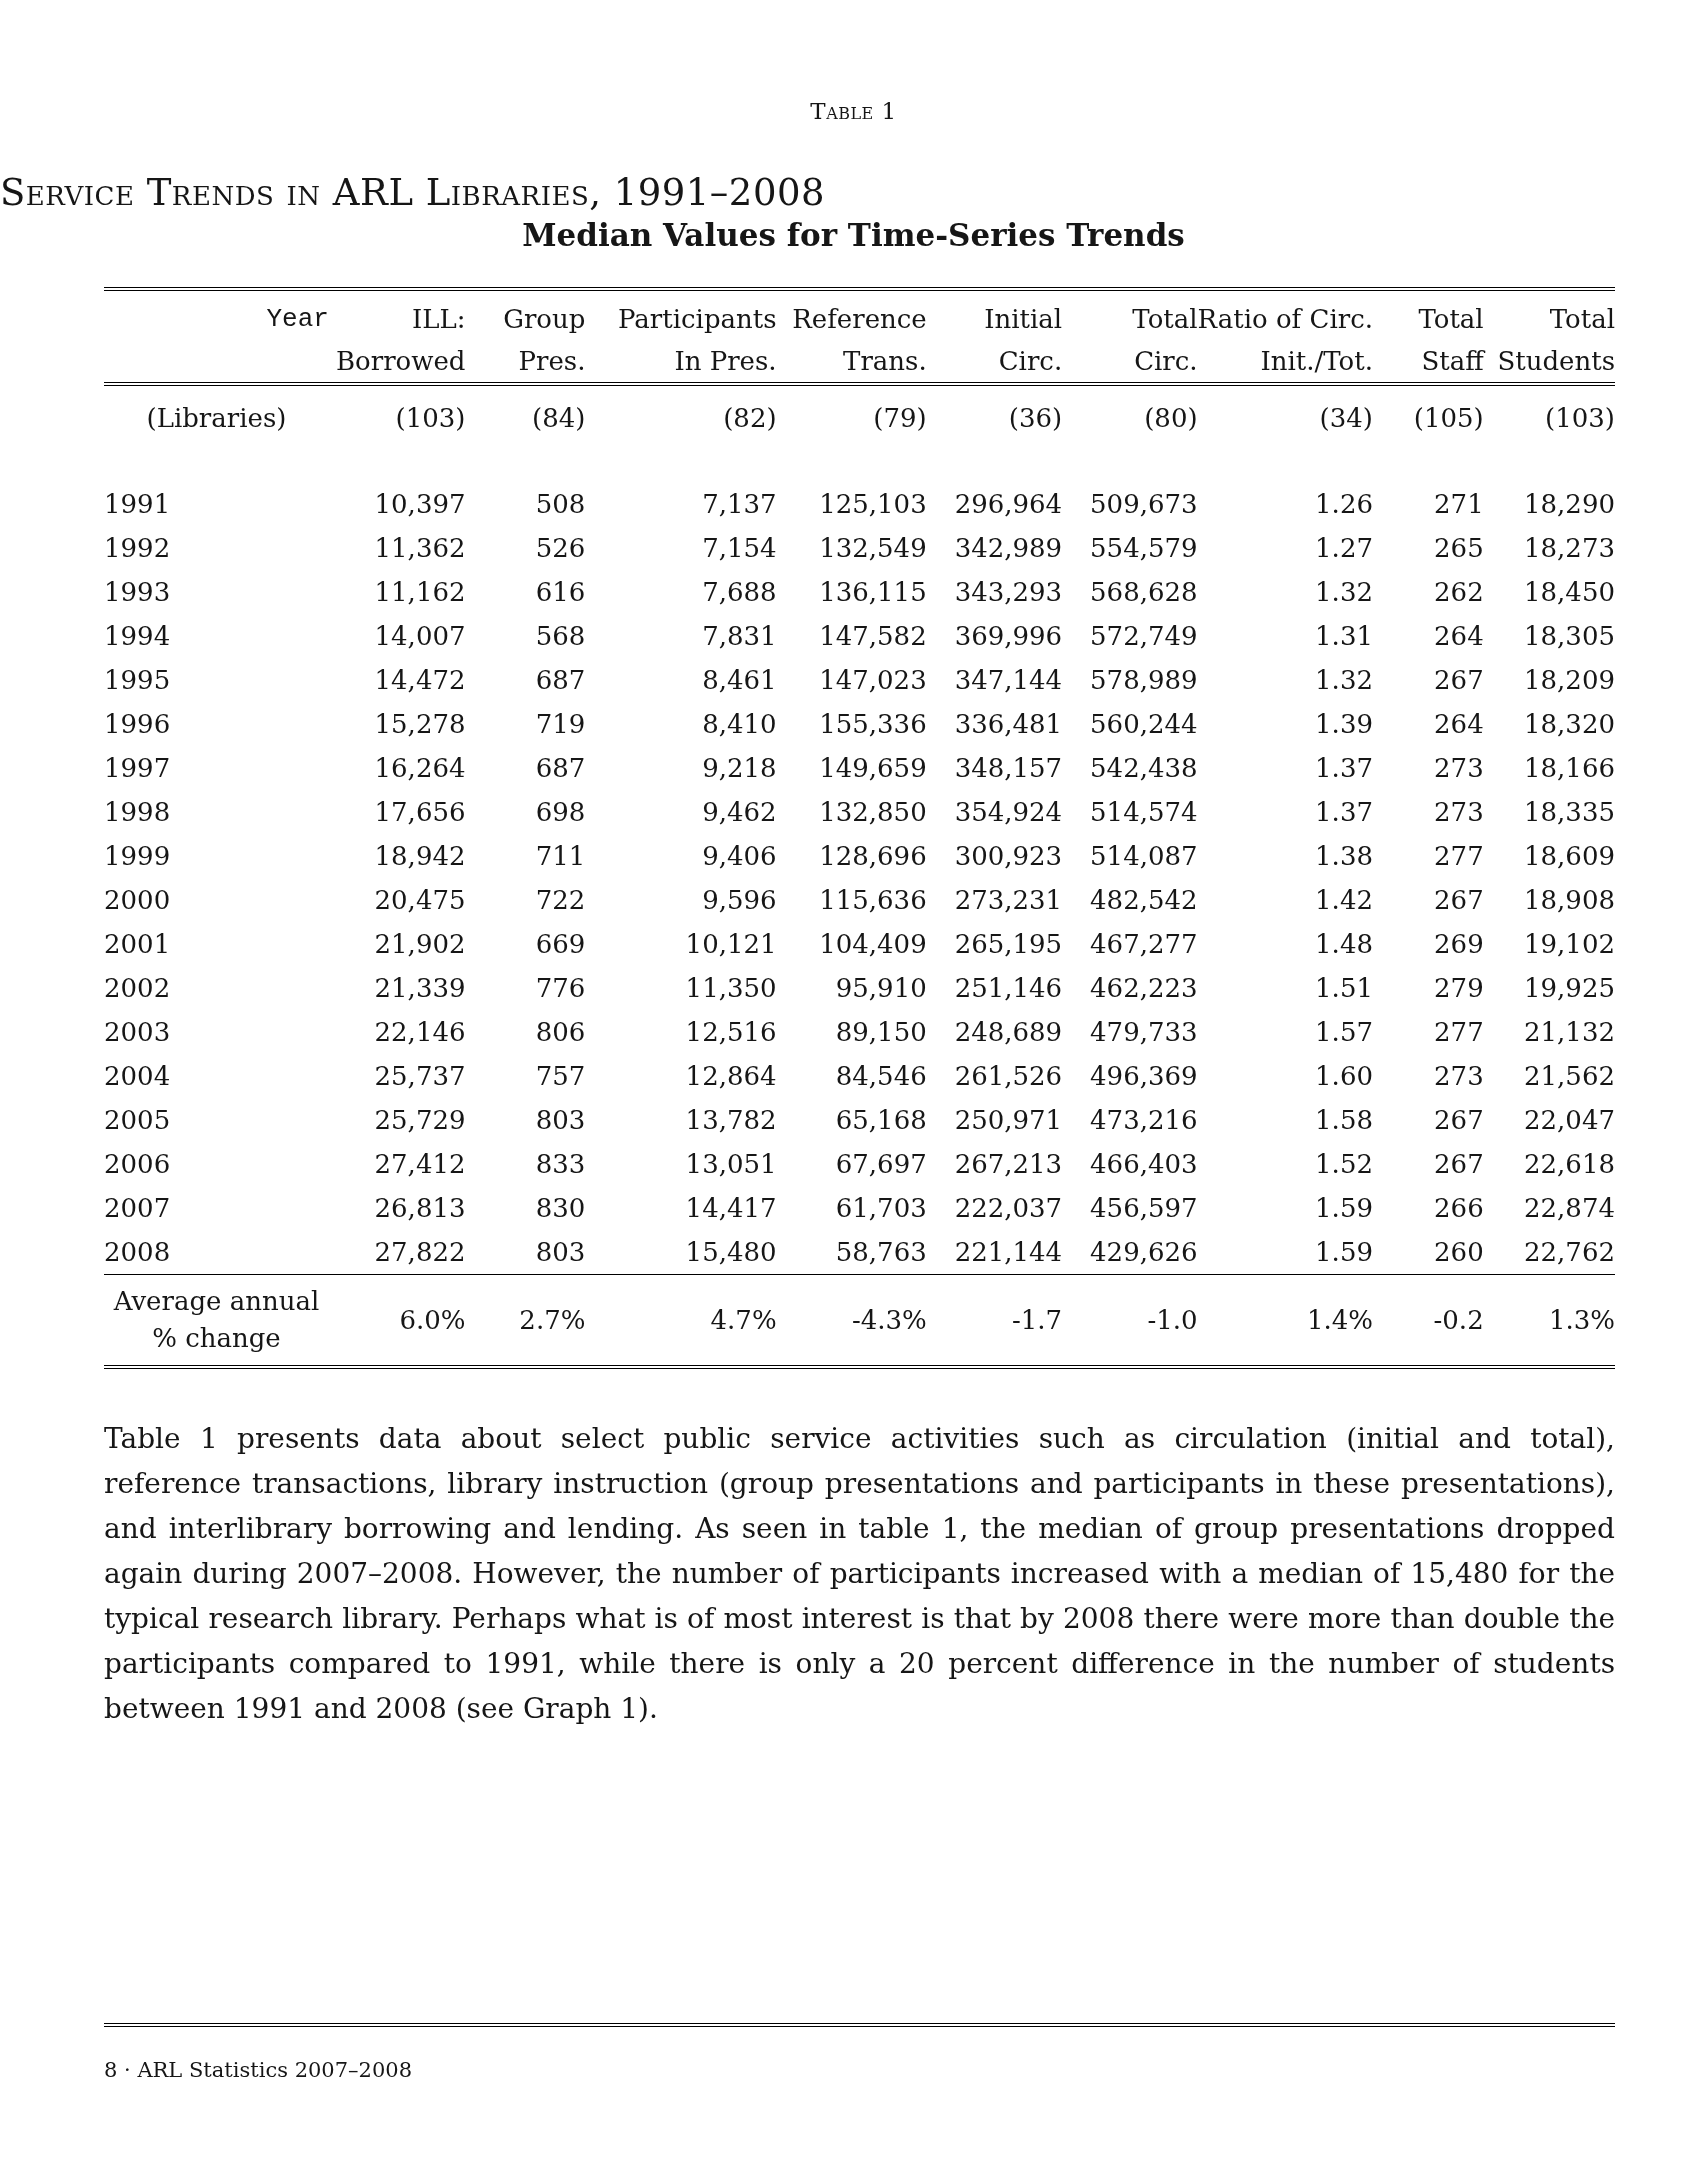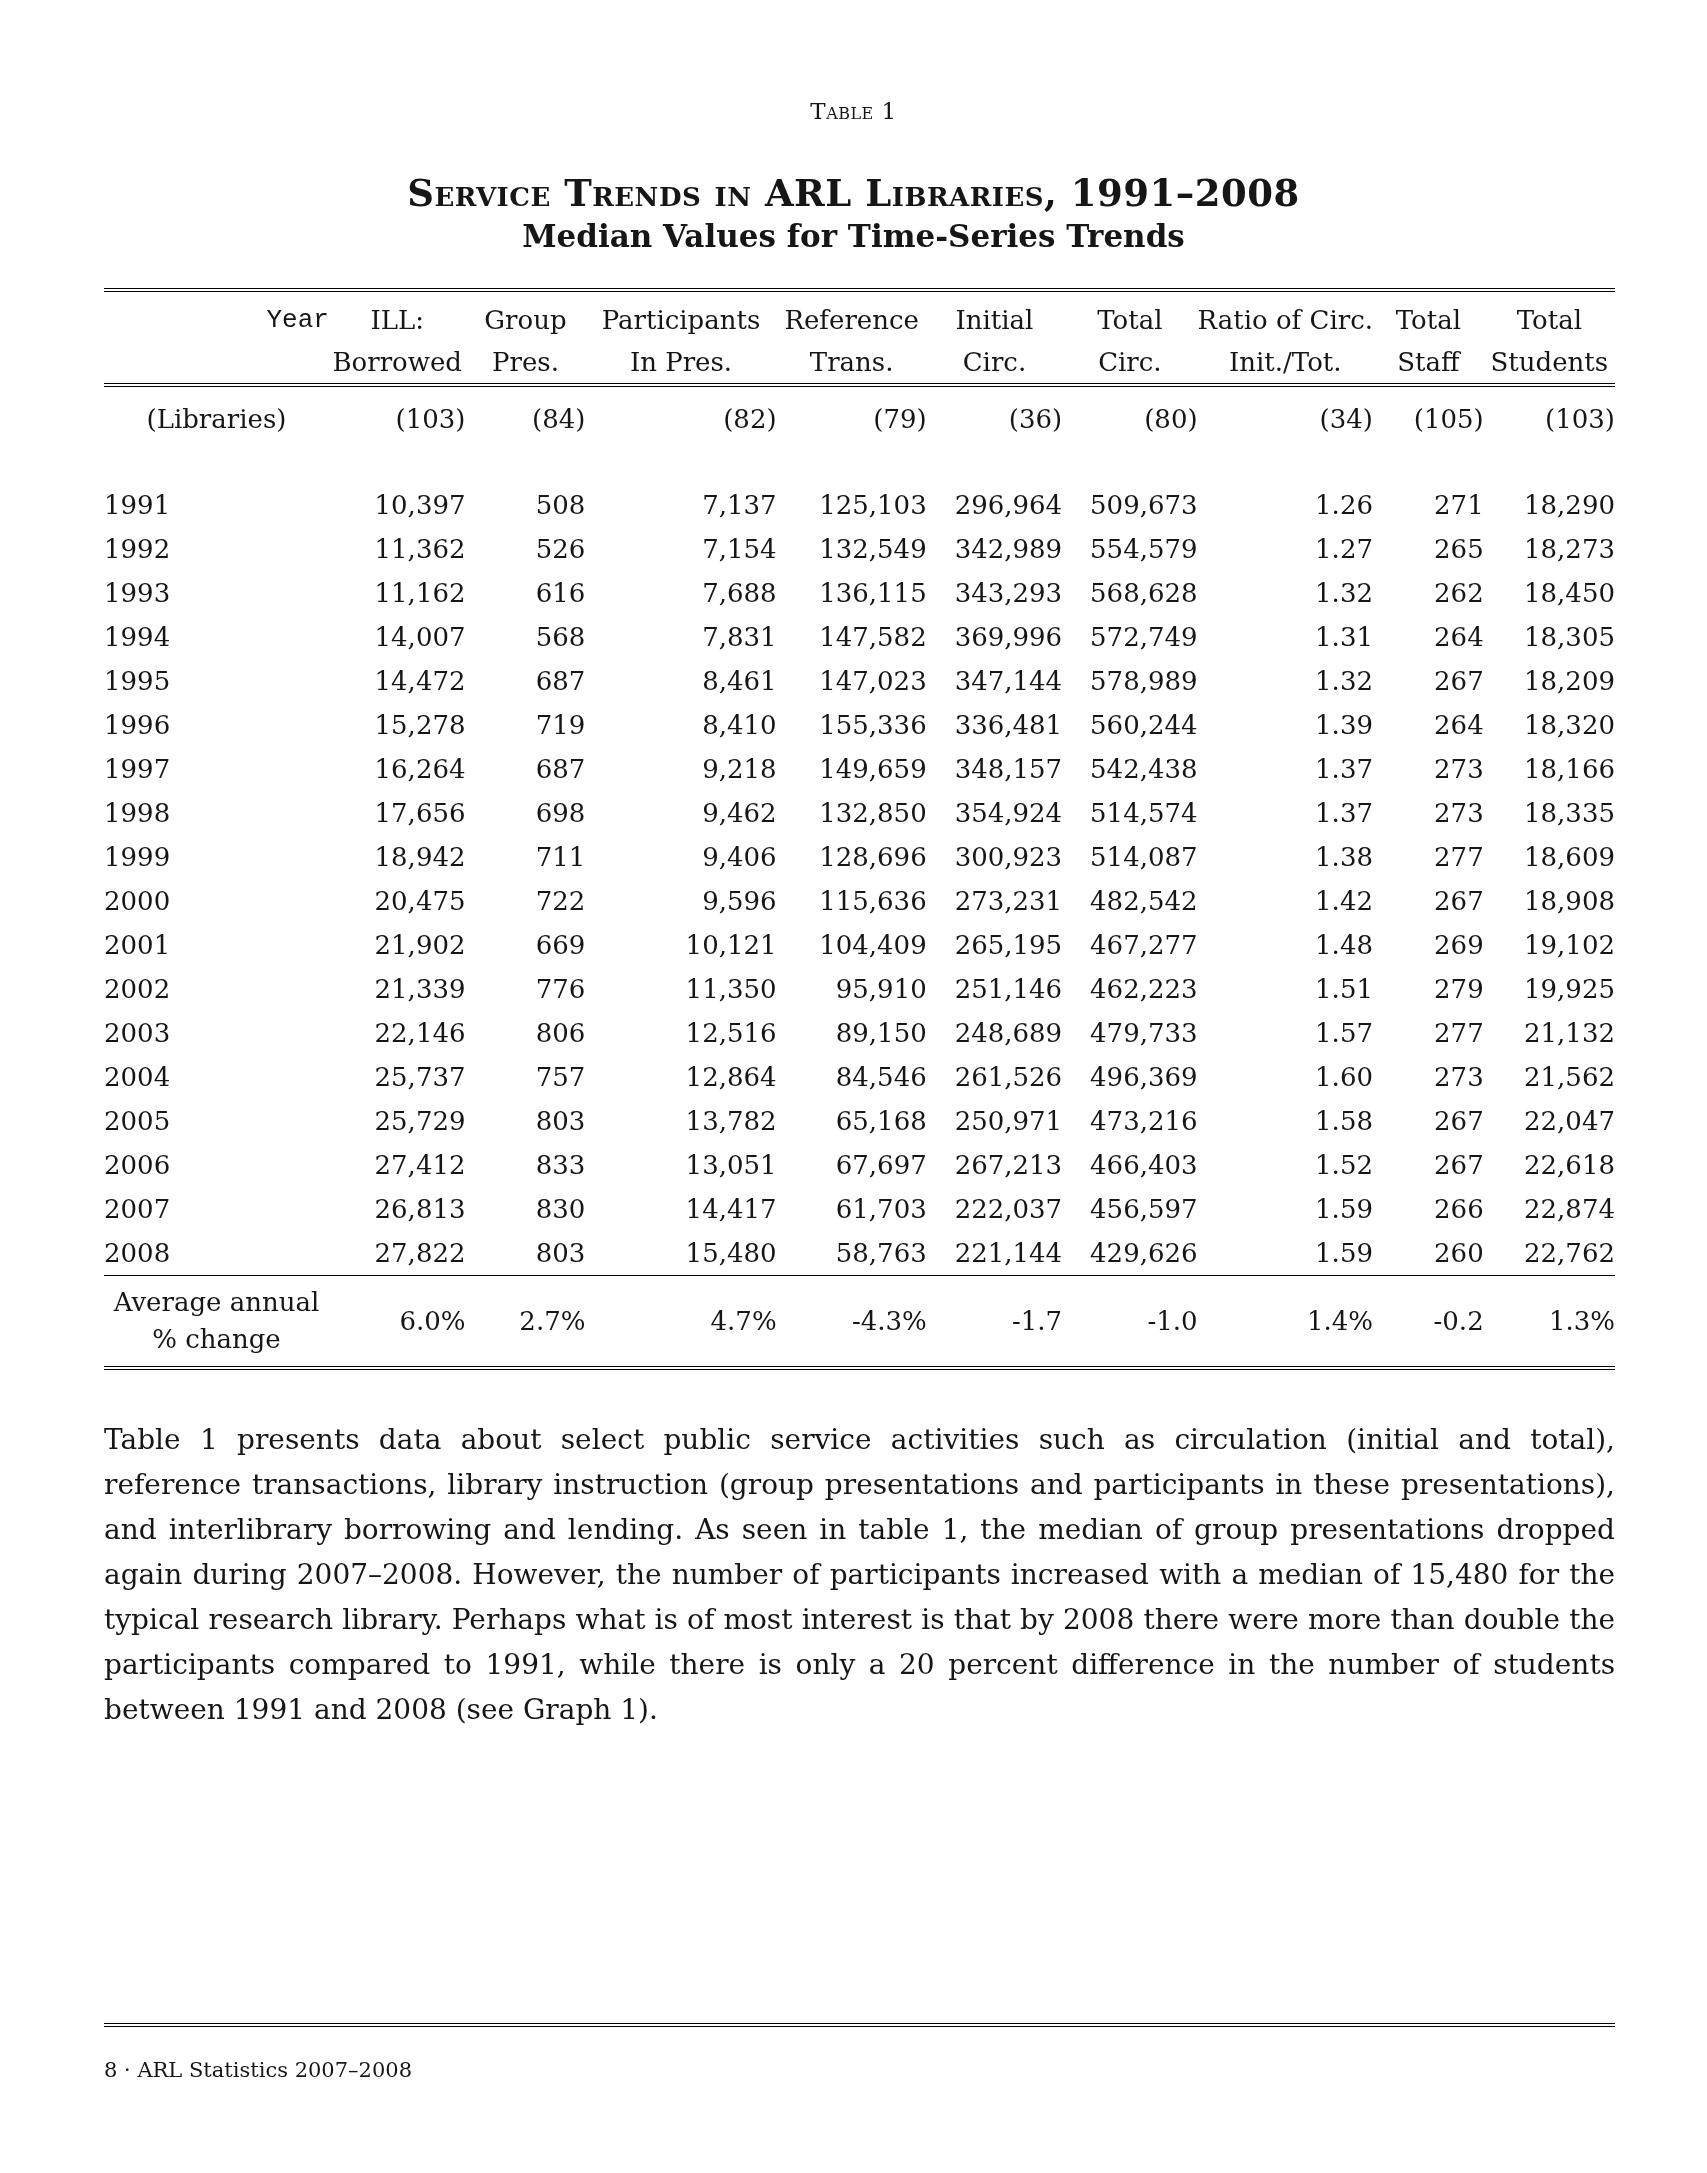--- a/index.html
+++ b/index.html
@@ -14,23 +14,23 @@
   }
   .table-label {
     margin-top: 98px;
     text-align: center;
     font-variant: small-caps;
     font-size: 23px;
     letter-spacing: 0.5px;
   }
   .doc-title {
     margin-top: 47px;
-    text-align: center;
+    text-align: left;
     font-variant: small-caps;
-    font-weight: bold;
+    font-weight: normal;
     font-size: 37px;
     letter-spacing: 0.5px;
   }
   .doc-subtitle {
     margin-top: 2.8px;
     text-align: center;
     font-weight: bold;
     font-size: 31px;
   }
   table.data-table {
@@ -40,21 +40,21 @@
     border-top: 4.7px double #000;
     border-bottom: 4.7px double #000;
     font-size: 26px;
   }
   table.data-table th, table.data-table td {
     padding: 0;
     font-weight: normal;
     white-space: nowrap;
   }
   thead tr.header-row th { vertical-align: top; border-bottom: 4.7px double #000; }
-  thead tr.header-row th div { line-height: 42px; text-align: center; }
+  thead tr.header-row th div { line-height: 42px; text-align: right; }
   thead tr.header-row th div:first-child { padding-top: 7.5px; }
   thead tr.header-row th.col-year div { text-align: right; font-family: Liberation Mono, monospace; }
   thead tr.libraries-row th, thead tr.libraries-row td {
     padding-top: 17px;
     padding-bottom: 49px;
   }
   tbody th { text-align: left; }
   tbody td, thead td, tfoot td { text-align: right; }
   tbody tr { height: 44px; }
   tfoot tr.average-row th, tfoot tr.average-row td {

